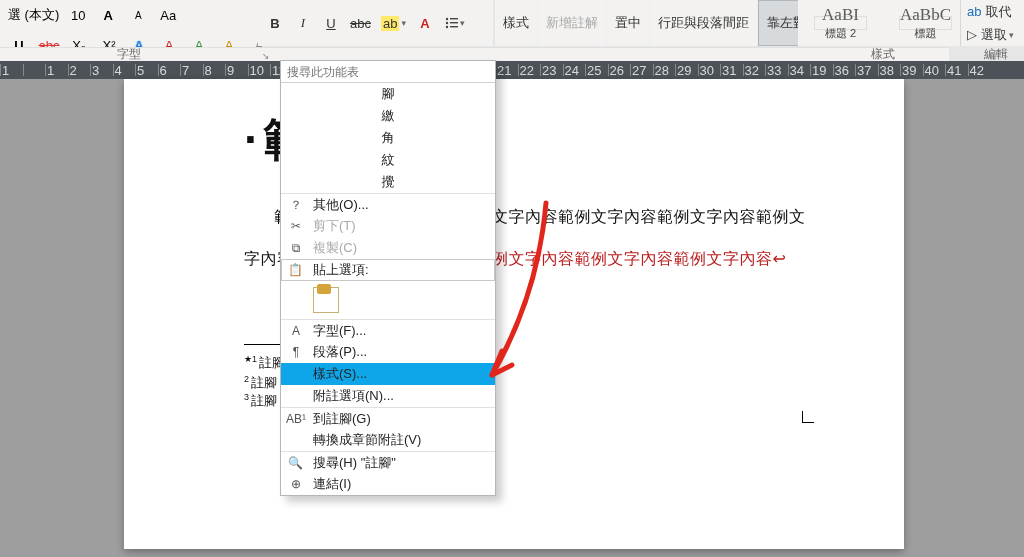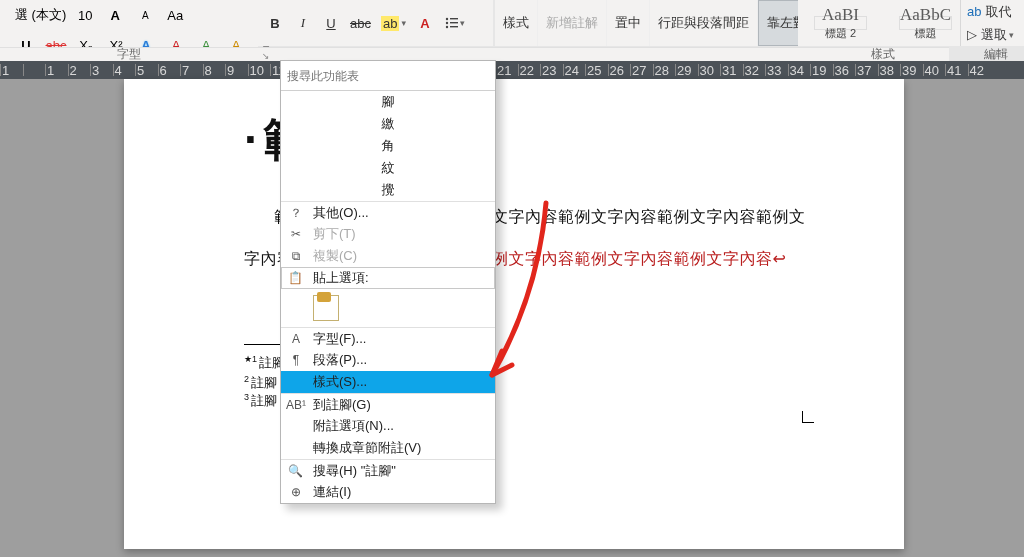--- a/index.html
+++ b/index.html
@@ -16,37 +16,37 @@
 .mid-buttons{position:absolute;left:495px;top:0;width:302px;height:46px;display:flex;background:#f3f2f1}
 .mid-buttons .mb{flex:0 0 auto;display:flex;flex-direction:column;align-items:center;justify-content:center;padding:0 8px;border-right:1px solid #eee;font-size:13px;color:#333}
 .mid-buttons .mb.active{background:#d6dadd;border:1px solid #b0b6bb}
 .fmt-icons{position:absolute;left:258px;top:0;height:46px;width:235px;background:#f3f2f1;display:flex;flex-direction:column}
 .fmt-icons .fi-row{flex:1;display:flex;align-items:center;gap:10px;padding-left:8px}
 .fmt-icons .fi{font-size:13px;color:#333;display:flex;align-items:center;min-width:18px;justify-content:center}
 .fi.bold{font-weight:700}
 .fi.ital{font-style:italic;font-family:"Times New Roman",serif}
 .fi.und{text-decoration:underline}
 .left-fmt{width:258px;height:61px;display:flex;flex-direction:column;background:#f3f2f1}
-.left-fmt .lf-row{flex:1;display:flex;align-items:center;gap:8px;padding-left:15px}
+.left-fmt .lf-row{flex:1;display:flex;align-items:center;gap:8px;padding-left:8px}
 .left-fmt .lf{display:flex;align-items:center;justify-content:center;min-width:22px;font-size:13px}
 .workspace{position:absolute;left:0;top:61px;right:0;bottom:0;background:#9e9e9e}
 .ruler{height:18px;background:#4c5258;display:flex;align-items:center}
 .ruler .seg{flex:0 0 22.5px;height:100%;position:relative;color:#d8d8d8;font-size:9px}
 .ruler .seg::before{content:"";position:absolute;left:0;top:3px;width:1px;height:12px;background:#888}
 .ruler .seg span{position:absolute;left:2px;top:2px}
 .page{position:absolute;left:124px;top:18px;width:780px;height:470px;background:#fff;box-shadow:0 3px 8px rgba(0,0,0,.3)}
 .page .title{position:absolute;left:120px;top:30px;font-size:46px;font-weight:700;letter-spacing:4px;color:#111}
 .page .body1{position:absolute;left:368px;top:128px;font-size:16px;color:#111;letter-spacing:.5px}
 .page .body0{position:absolute;left:120px;top:170px;font-size:16px;color:#111;letter-spacing:.5px}
 .page .body2{position:absolute;left:368px;top:170px;font-size:16px;color:#b91c1c;letter-spacing:.5px}
 .page .hr{position:absolute;left:120px;top:265px;width:120px;height:1px;background:#000}
 .page .foot{position:absolute;left:120px;font-size:13px;color:#111}
 .page .foot sup{font-size:9px;vertical-align:super;margin-right:2px}
 .context-menu{position:absolute;left:280px;top:60px;width:216px;background:#fff;border:1px solid #b6b6b6;box-shadow:6px 6px 8px rgba(0,0,0,.2);z-index:50}
-.context-menu .search{height:30px;border-bottom:1px solid #d0d0d0;display:flex;align-items:center;padding:8px 6px}
+.context-menu .search{height:22px;border-bottom:1px solid #d0d0d0;display:flex;align-items:center;padding:8px 6px}
 .context-menu .search input{border:none;outline:none;width:100%;font-size:12px;background:transparent}
 .ctx-item{height:22px;display:flex;align-items:center;padding-left:32px;font-size:13px;color:#222;position:relative}
 .ctx-item .ico{position:absolute;left:6px;top:2px;width:18px;height:18px;display:flex;align-items:center;justify-content:center;font-size:12px;color:#555}
 .ctx-item.centered{justify-content:center;padding-left:0}
 .ctx-item.sep{border-top:1px solid #e0e0e0}
 .ctx-item.hover{background:#0ea5e9}
 .ctx-item.disabled{color:#aaa}
 .ctx-item.highlight{outline:1px solid #c8c8c8;outline-offset:-1px}
 .paste-opt{height:38px;display:flex;align-items:center;padding-left:32px}
 .paste-opt .clip{width:26px;height:26px;border:1px solid #c4b070;background:#fff;position:relative}
@@ -323,26 +323,26 @@
         <span class="ico">A</span>
         <span>字型(F)...</span>
       </div>
       <div class="ctx-item">
         <span class="ico">¶</span>
         <span>段落(P)...</span>
       </div>
       <div class="ctx-item hover">
         <span>樣式(S)...</span>
       </div>
+      <div class="ctx-item">
+        <span>附註選項(N)...</span>
+      </div>
       <div class="ctx-item sep">
         <span class="ico">AB¹</span>
         <span>到註腳(G)</span>
-      </div>
-      <div class="ctx-item">
-        <span>附註選項(N)...</span>
       </div>
       <div class="ctx-item">
         <span>轉換成章節附註(V)</span>
       </div>
       <div class="ctx-item sep">
         <span class="ico">🔍</span>
         <span>搜尋(H) "註腳"</span>
       </div>
       <div class="ctx-item">
         <span class="ico">⊕</span>

